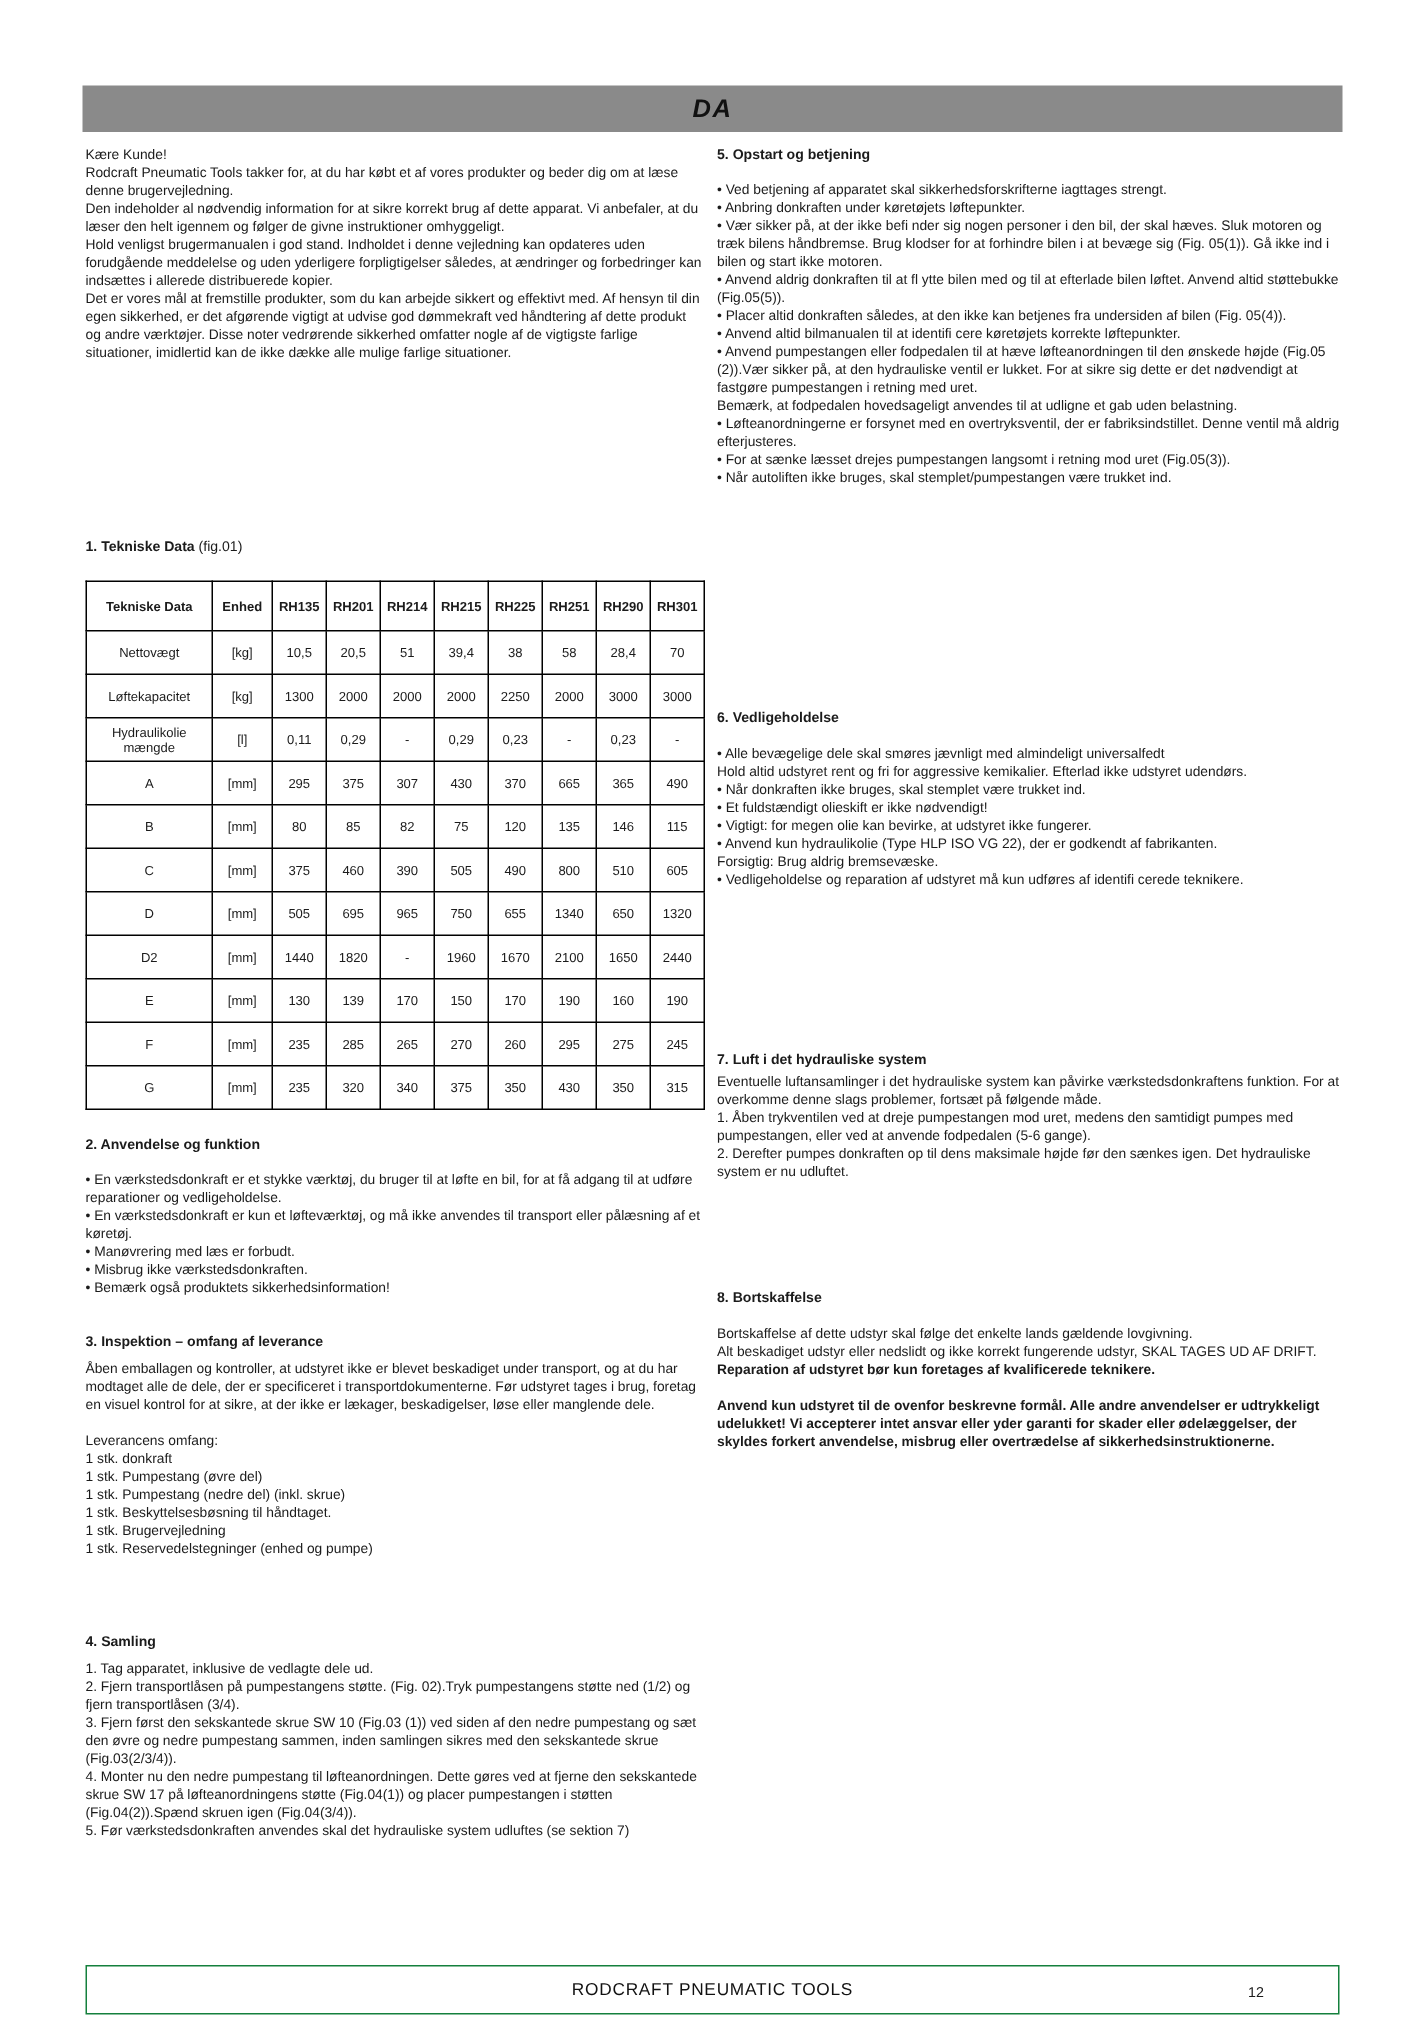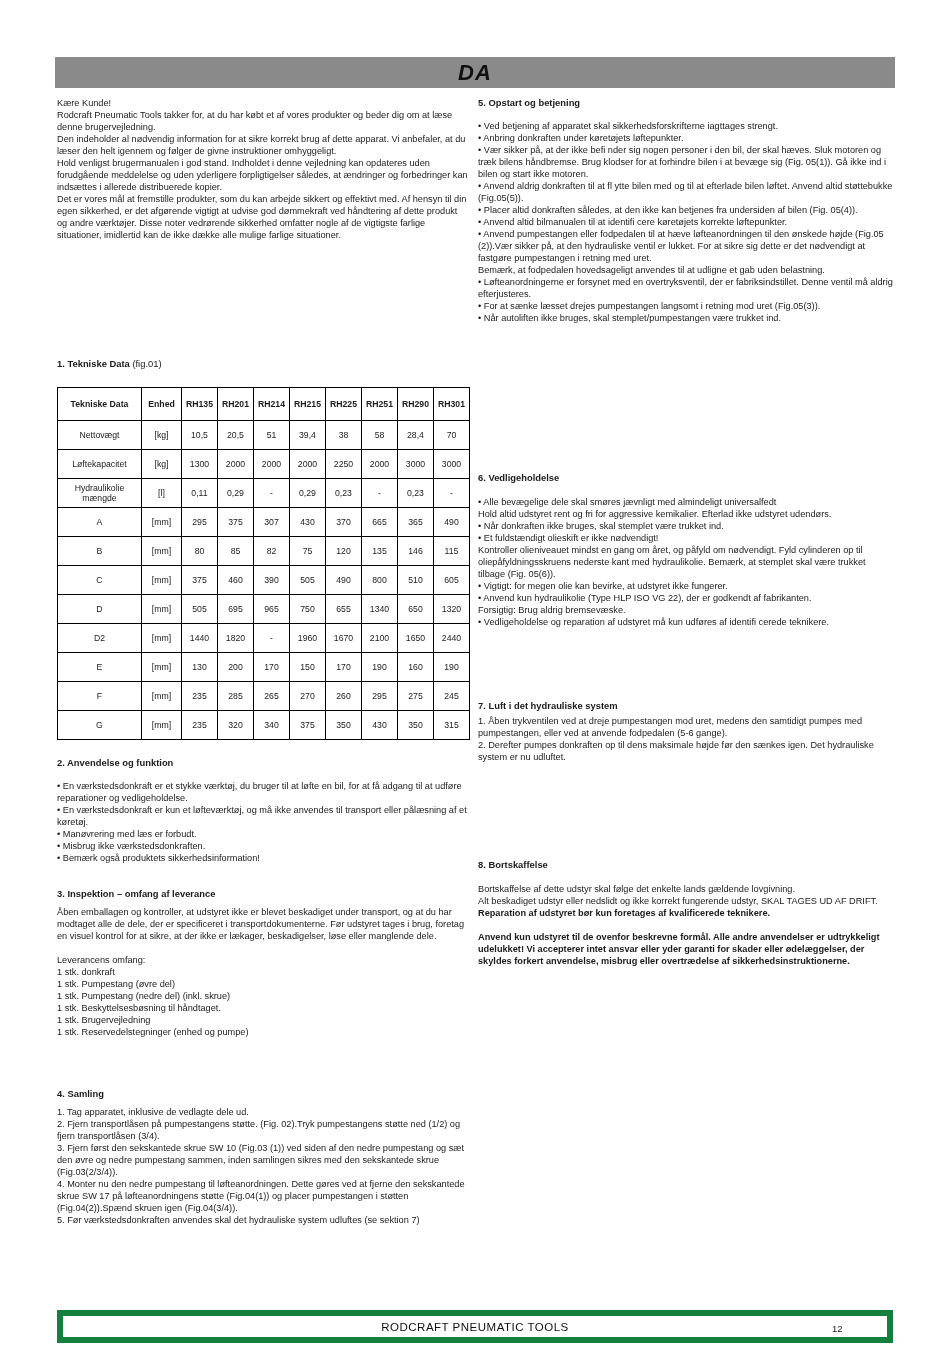--- a/index.html
+++ b/index.html
@@ -13,21 +13,21 @@
     color:#1b1b1b;
     overflow:hidden;
   }
   .abs { position:absolute; }
   .lang-bar {
     left:55px; top:57px; width:840px; height:31px;
     background:#8a8a8a;
     display:flex; align-items:center; justify-content:center;
   }
   .lang-label {
-    font-style:italic; font-weight:bold; font-size:22px;
+    font-style:italic; font-weight:bold; font-size:17px;
     letter-spacing:1px; color:#111;
   }
   .col-l { left:57px; width:413px; }
   .col-r { left:478px; width:416px; }
   .sec-title { font-weight:bold; font-size:9.4px; }
   .sec-title .suffix { font-weight:normal; }
   .para, .li { margin:0; }
   .gap-above { margin-top:12px; }
   .bold { font-weight:bold; }
 
@@ -39,21 +39,21 @@
   table.tech-table th, table.tech-table td {
     border:1px solid #000; padding:2px 1px;
     text-align:center; vertical-align:middle;
     overflow:hidden;
   }
   table.tech-table th { font-weight:bold; height:33px;text-align:center; }
   table.tech-table td { height:29px; font-weight:normal; }
 
   .footer-box {
     left:57px; top:1310px; width:836px; height:33px;
-    border:6px solid #15803d;
+    border:1px solid #15803d;
     display:flex; align-items:center; justify-content:center;
   }
   .footer-brand { font-size:11.5px; letter-spacing:0.5px; color:#111; }
   .page-number { left:832px; top:1323px; font-size:9.5px; }
 </style>
 </head>
 <body>
 
 <div class="page">
 
@@ -188,21 +188,21 @@
             <td>1960</td>
             <td>1670</td>
             <td>2100</td>
             <td>1650</td>
             <td>2440</td>
           </tr>
           <tr>
             <td>E</td>
             <td>[mm]</td>
             <td>130</td>
-            <td>200</td>
+            <td>139</td>
             <td>170</td>
             <td>150</td>
             <td>170</td>
             <td>190</td>
             <td>160</td>
             <td>190</td>
           </tr>
           <tr>
             <td>F</td>
             <td>[mm]</td>
@@ -277,29 +277,29 @@
       <div class="para">• For at sænke læsset drejes pumpestangen langsomt i retning mod uret (Fig.05(3)).</div>
       <div class="para">• Når autoliften ikke bruges, skal stemplet/pumpestangen være trukket ind.</div>
     </div>
 
   <div class="abs col-r sec-title" style="top:472px">6. Vedligeholdelse</div>
   <div class="abs col-r" style="top:496px">
       <div class="para">• Alle bevægelige dele skal smøres jævnligt med almindeligt universalfedt</div>
       <div class="para">Hold altid udstyret rent og fri for aggressive kemikalier. Efterlad ikke udstyret udendørs.</div>
       <div class="para">• Når donkraften ikke bruges, skal stemplet være trukket ind.</div>
       <div class="para">• Et fuldstændigt olieskift er ikke nødvendigt!</div>
-      <div class="para">Kontroller olieniveauet mindst en gang om året, og påfyld om nødvendigt. Fyld cylinderen op til oliepåfyldningsskruens nederste kant med hydraulikolie. Bemærk, at stemplet skal være trukket tilbage (Fig. 05(6)).</div>
       <div class="para">• Vigtigt: for megen olie kan bevirke, at udstyret ikke fungerer.</div>
       <div class="para">• Anvend kun hydraulikolie (Type HLP ISO VG 22), der er godkendt af fabrikanten.</div>
       <div class="para">Forsigtig: Brug aldrig bremsevæske.</div>
       <div class="para">• Vedligeholdelse og reparation af udstyret må kun udføres af identifi cerede teknikere.</div>
     </div>
 
   <div class="abs col-r sec-title" style="top:700px">7. Luft i det hydrauliske system</div>
   <div class="abs col-r" style="top:715px">
+      <div class="para">Eventuelle luftansamlinger i det hydrauliske system kan påvirke værkstedsdonkraftens funktion. For at overkomme denne slags problemer, fortsæt på følgende måde.</div>
       <div class="para">1. Åben trykventilen ved at dreje pumpestangen mod uret, medens den samtidigt pumpes med pumpestangen, eller ved at anvende fodpedalen (5-6 gange).</div>
       <div class="para">2. Derefter pumpes donkraften op til dens maksimale højde før den sænkes igen. Det hydrauliske system er nu udluftet.</div>
     </div>
 
   <div class="abs col-r sec-title" style="top:859px">8. Bortskaffelse</div>
   <div class="abs col-r" style="top:883px">
     <div class="para">Bortskaffelse af dette udstyr skal følge det enkelte lands gældende lovgivning.</div>
     <div class="para">Alt beskadiget udstyr eller nedslidt og ikke korrekt fungerende udstyr, SKAL TAGES UD AF DRIFT.</div>
     <div class="para bold">Reparation af udstyret bør kun foretages af kvalificerede teknikere.</div>
     <div class="para bold gap-above">Anvend kun udstyret til de ovenfor beskrevne formål. Alle andre anvendelser er udtrykkeligt udelukket! Vi accepterer intet ansvar eller yder garanti for skader eller ødelæggelser, der skyldes forkert anvendelse, misbrug eller overtrædelse af sikkerhedsinstruktionerne.</div>

